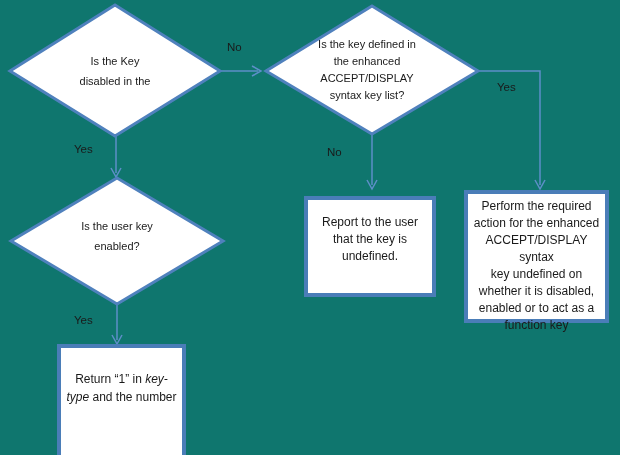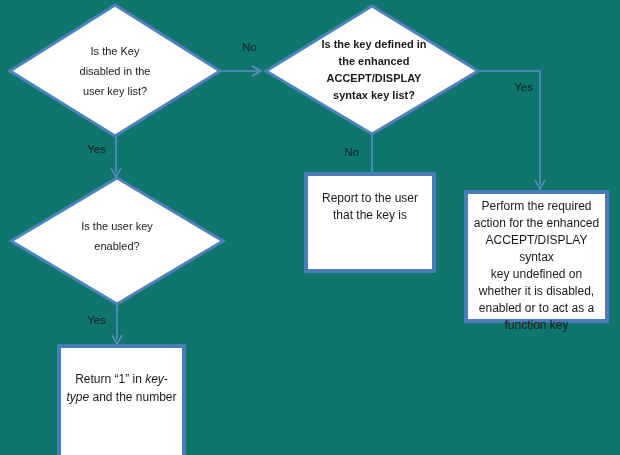--- a/index.html
+++ b/index.html
@@ -29,39 +29,39 @@
 
   .box {
     position: absolute;
     box-sizing: border-box;
     background: #ffffff;
     border: 4px solid #4a7db8;
     text-align: center;
     font-size: 12px;
   }
   .box .line { line-height: 17px; }
-  #box-report  { left: 304px; top: 172px; width: 132px; height: 101px; padding-top: 14px; }
+  #box-report  { left: 304px; top: 196px; width: 132px; height: 101px; padding-top: 14px; }
   #box-perform { left: 464px; top: 190px; width: 145px; height: 133px; padding-top: 4px; }
   #box-return  { left: 57px;  top: 344px; width: 129px; height: 126px; padding-top: 22px; }
   #box-return .line { line-height: 18px; }
 
   .edge-label {
     position: absolute;
     font-size: 11.5px;
-    text-align: right;
+    text-align: left;
     color: #1a1a1a;
   }
   #label-no1  { left: 227px; top: 41px;  width: 30px; }
   #label-yes1 { left: 74px;  top: 143px; width: 32px; }
   #label-no2  { left: 327px; top: 146px; width: 32px; }
   #label-yes2 { left: 497px; top: 81px;  width: 36px; }
   #label-yes3 { left: 74px;  top: 314px; width: 32px; }
 
   #d1-text { left: 10px;  top: 5px;   width: 210px; height: 131px; }
-  #d2-text { left: 268px; top: 6px;   width: 212px; height: 128px; font-weight: bold; }
+  #d2-text { left: 261px; top: 6px;   width: 212px; height: 128px; }
   #d3-text { left: 11px;  top: 178px; width: 212px; height: 126px; padding-bottom: 10px; box-sizing: border-box; }
 </style>
 </head>
 <body>
 
 <div id="canvas">
 
   <svg id="wires" width="620" height="455" viewBox="0 0 620 455">
 
     <g stroke="#5e8fc9" stroke-width="1.5" fill="none">
@@ -84,38 +84,38 @@
     <g fill="#ffffff" stroke="#4f81bd" stroke-width="3">
       <polygon points="115,5 220,71 115,136 10,71"></polygon>
       <polygon points="372,6 478,71 372,134 266,71"></polygon>
       <polygon points="117,178 223,241 117,304 11,241"></polygon>
     </g>
   </svg>
 
   <div class="shape-text" id="d1-text">
     <div class="line">Is the Key</div>
     <div class="line">disabled in the</div>
-    <div class="line">user key list?</div>
   </div>
 
   <div class="shape-text tight" id="d2-text">
     <div class="line">Is the key defined in</div>
     <div class="line">the enhanced</div>
     <div class="line">ACCEPT/DISPLAY</div>
     <div class="line">syntax key list?</div>
   </div>
 
   <div class="shape-text" id="d3-text">
     <div class="line">Is the user key</div>
     <div class="line">enabled?</div>
   </div>
 
   <div class="box" id="box-report">
     <div class="line">Report to the user</div>
     <div class="line">that the key is</div>
+    <div class="line">undefined.</div>
   </div>
 
   <div class="box" id="box-perform">
     <div class="line">Perform the required</div>
     <div class="line">action for the enhanced</div>
     <div class="line">ACCEPT/DISPLAY syntax</div>
     <div class="line">key undefined on</div>
     <div class="line">whether it is disabled,</div>
     <div class="line">enabled or to act as a</div>
     <div class="line">function key</div>

